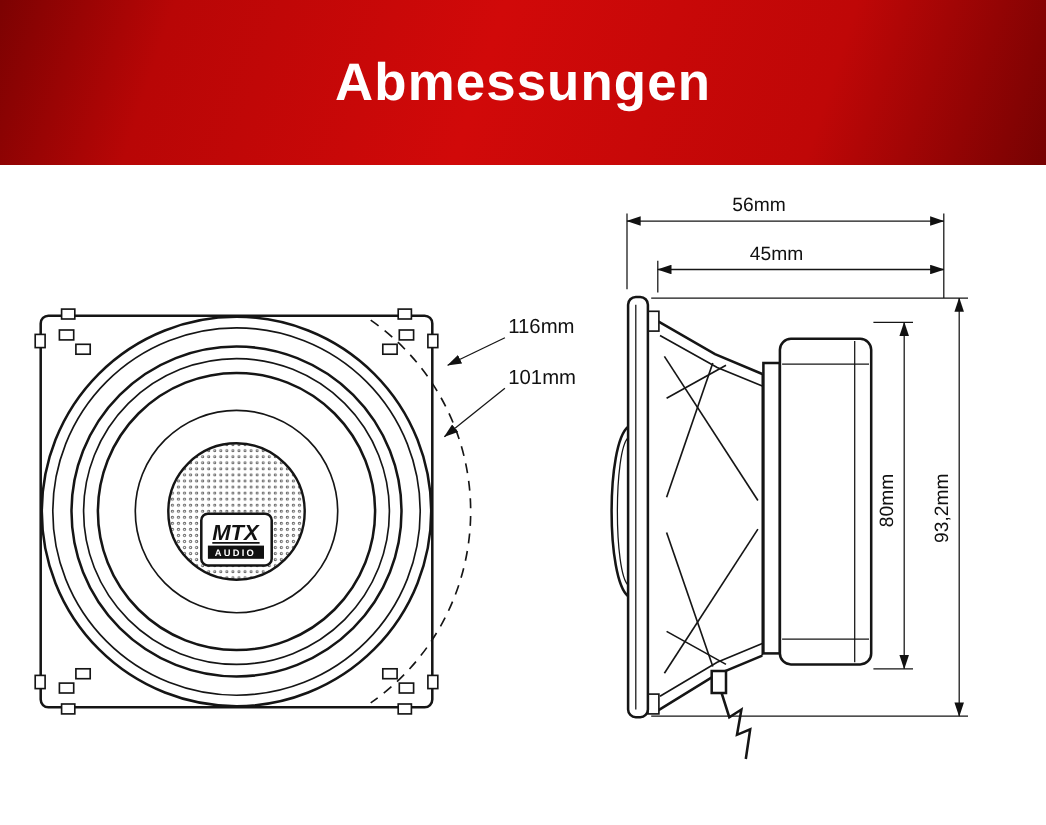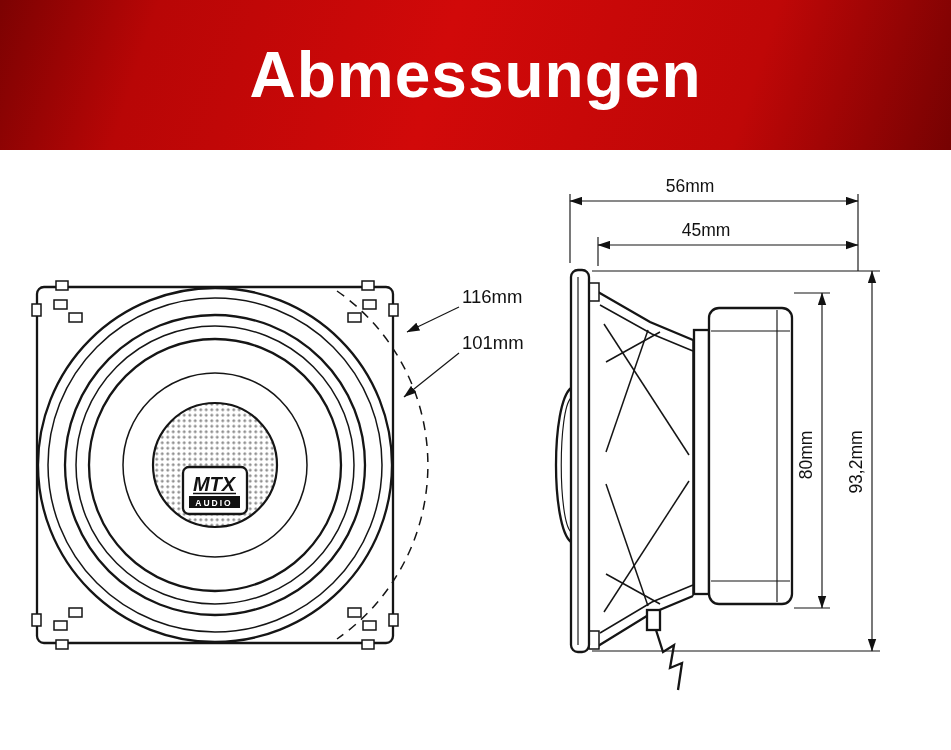--- a/index.html
+++ b/index.html
@@ -1,21 +1,21 @@
 <!DOCTYPE html>
 <html><head>
 <meta charset="utf-8">
 <style>
   html,body{margin:0;padding:0;background:#fff;}
   body{width:951px;height:750px;font-family:"Liberation Sans",sans-serif;}
   .page{position:relative;width:951px;height:750px;overflow:hidden;background:#fff;}
   .banner{position:absolute;top:0;left:0;width:951px;height:150px;
     background:linear-gradient(108deg,#7c0202 0%,#b80606 16%,#d10909 46%,#bf0707 78%,#760202 100%);
     display:flex;align-items:center;justify-content:center;}
-  .banner h1{margin:12px;color:#fff;font-size:64px;font-weight:bold;letter-spacing:1px;
+  .banner h1{margin:12px;color:#fff;font-size:48px;font-weight:bold;letter-spacing:1px;
     font-family:"Liberation Sans",sans-serif;}
   .diagram{position:absolute;top:150px;left:0;width:951px;height:600px;}
   
   .s22{stroke:#151515;stroke-width:2.3;fill:#fff;}
   .s22n{stroke:#151515;stroke-width:2.3;fill:none;}
   .s16{stroke:#151515;stroke-width:1.5;fill:none;}
   .s12{stroke:#151515;stroke-width:1.15;fill:none;}
   .white{fill:#fff;}
   .dimtxt{font-size:17.5px;fill:#111;font-family:"Liberation Sans",sans-serif;}
   .calltxt{font-size:18.5px;fill:#111;font-family:"Liberation Sans",sans-serif;}

